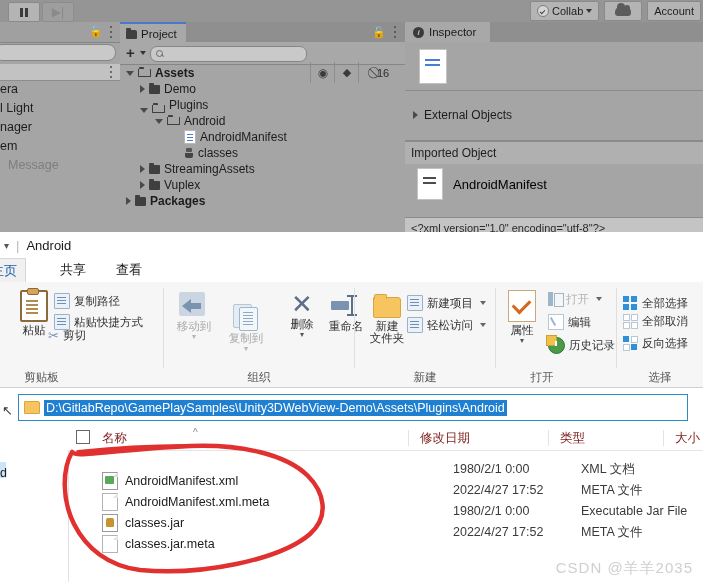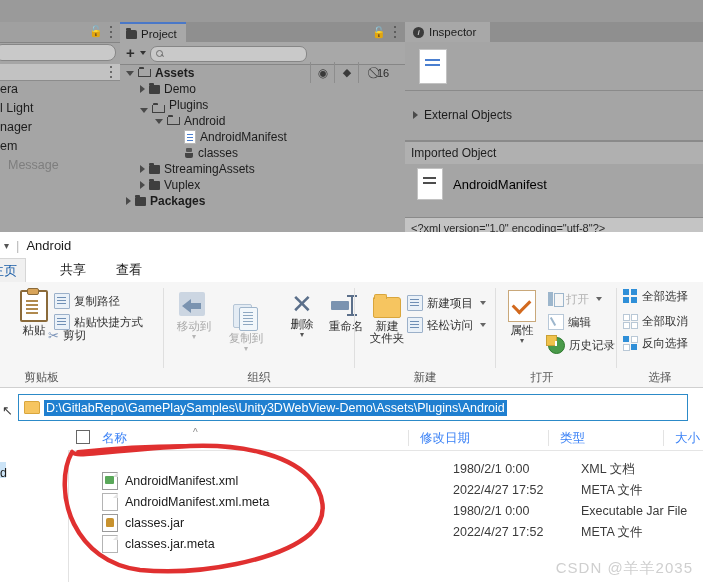--- a/index.html
+++ b/index.html
@@ -177,21 +177,21 @@
   .addrtext{background:#1f7fd0;color:#fff;font-size:12.5px;padding:1px 2px;margin-left:4px;white-space:nowrap;}
   .backarrow{position:absolute;left:2px;top:15px;font-size:13px;color:#3a3a3a;}
 
   
   .filearea{position:absolute;left:0;top:194px;width:703px;height:156px;background:#fff;}
   .navpane{position:absolute;left:0;top:0;width:68px;height:156px;background:#fff;border-right:1px solid #e2e2e2;}
   .navitem{position:absolute;left:0;top:40px;font-size:12.5px;color:#1b1b1b;}
   .navsel{position:absolute;left:0;top:36px;width:6px;height:16px;background:#cce4f7;}
 
   .listhead{position:absolute;left:68px;top:0;width:635px;height:24px;background:#fff;border-bottom:1px solid #e5e5e5;}
-  .colh{position:absolute;top:0;height:24px;display:flex;align-items:center;font-size:12.5px;color:#3b82f6;}
+  .colh{position:absolute;top:0;height:24px;display:flex;align-items:center;font-size:12.5px;color:#7f1d1d;}
   .colsep{position:absolute;top:4px;width:1px;height:16px;background:#e3e3e3;}
   .hcheck{position:absolute;left:8px;top:4px;width:12px;height:12px;border:1px solid #666;background:#fff;}
   .sortarrow{position:absolute;left:125px;top:1px;font-size:10px;color:#888;}
 
   .frow{position:absolute;left:68px;height:22px;width:635px;font-size:12.5px;color:#1b1b1b;}
   .fname{position:absolute;left:34px;top:12px;height:22px;display:flex;align-items:center;gap:7px;}
   .fdate{position:absolute;left:385px;top:0;height:22px;display:flex;align-items:center;color:#3a3a3a;}
   .ftype{position:absolute;left:513px;top:0;height:22px;display:flex;align-items:center;color:#3a3a3a;}
 
   .ico-xml{width:14px;height:16px;background:#fff;border:1px solid #9a9a9a;position:relative;flex:none;}
@@ -207,20 +207,43 @@
 
   .watermark{position:absolute;right:10px;bottom:4px;font-size:15px;color:#cfcfcf;letter-spacing:1px;}
 </style>
 </head>
 <body>
 
 <div class="root">
 
   <div class="unity">
 
+    <div class="u-toolbar">
+      <div class="u-btn" style="left:8px;width:30px;">
+        <span class="pausebar"></span>
+          <span class="pausebar"></span>
+      </div>
+      <div class="u-btn dim" style="left:42px;width:30px;">
+        <span style="font-size:12px;color:#8a8a8a;">▶|</span>
+      </div>
+
+      <div class="u-right">
+        <div class="u-pill">
+          <span class="chk"></span>
+          <span>Collab</span>
+          <span class="caret"></span>
+        </div>
+        <div class="u-pill" style="padding:0 10px;">
+          <span class="cloud"></span>
+        </div>
+        <div class="u-pill">
+          <span>Account</span>
+        </div>
+      </div>
+    </div>
 
     <div class="u-hier">
       <div class="u-hier-head">
         <span class="lockico">🔓</span>
         <span class="kebab" style="right:7px;">
             <i></i>
             <i></i>
             <i></i>
           </span>
       </div>
@@ -475,21 +498,21 @@
         </div>
         <div class="smallbtn" style="left:52px;top:54px;">
           <span class="histico"></span>
           <span>历史记录</span>
         </div>
         <div class="glabel" style="left:-14px;">打开</div>
       </div>
       <div class="rdiv" style="left:616px;"></div>
 
       <div class="rgroup" style="left:617px;width:86px;">
-        <div class="smallbtn" style="left:6px;top:5px;">
+        <div class="smallbtn" style="left:6px;top:12px;">
           <span class="selico">
               <i></i>
               <i></i>
               <i></i>
               <i></i>
             </span>
           <span>全部选择</span>
         </div>
         <div class="smallbtn" style="left:6px;top:30px;">
           <span class="selico none">

